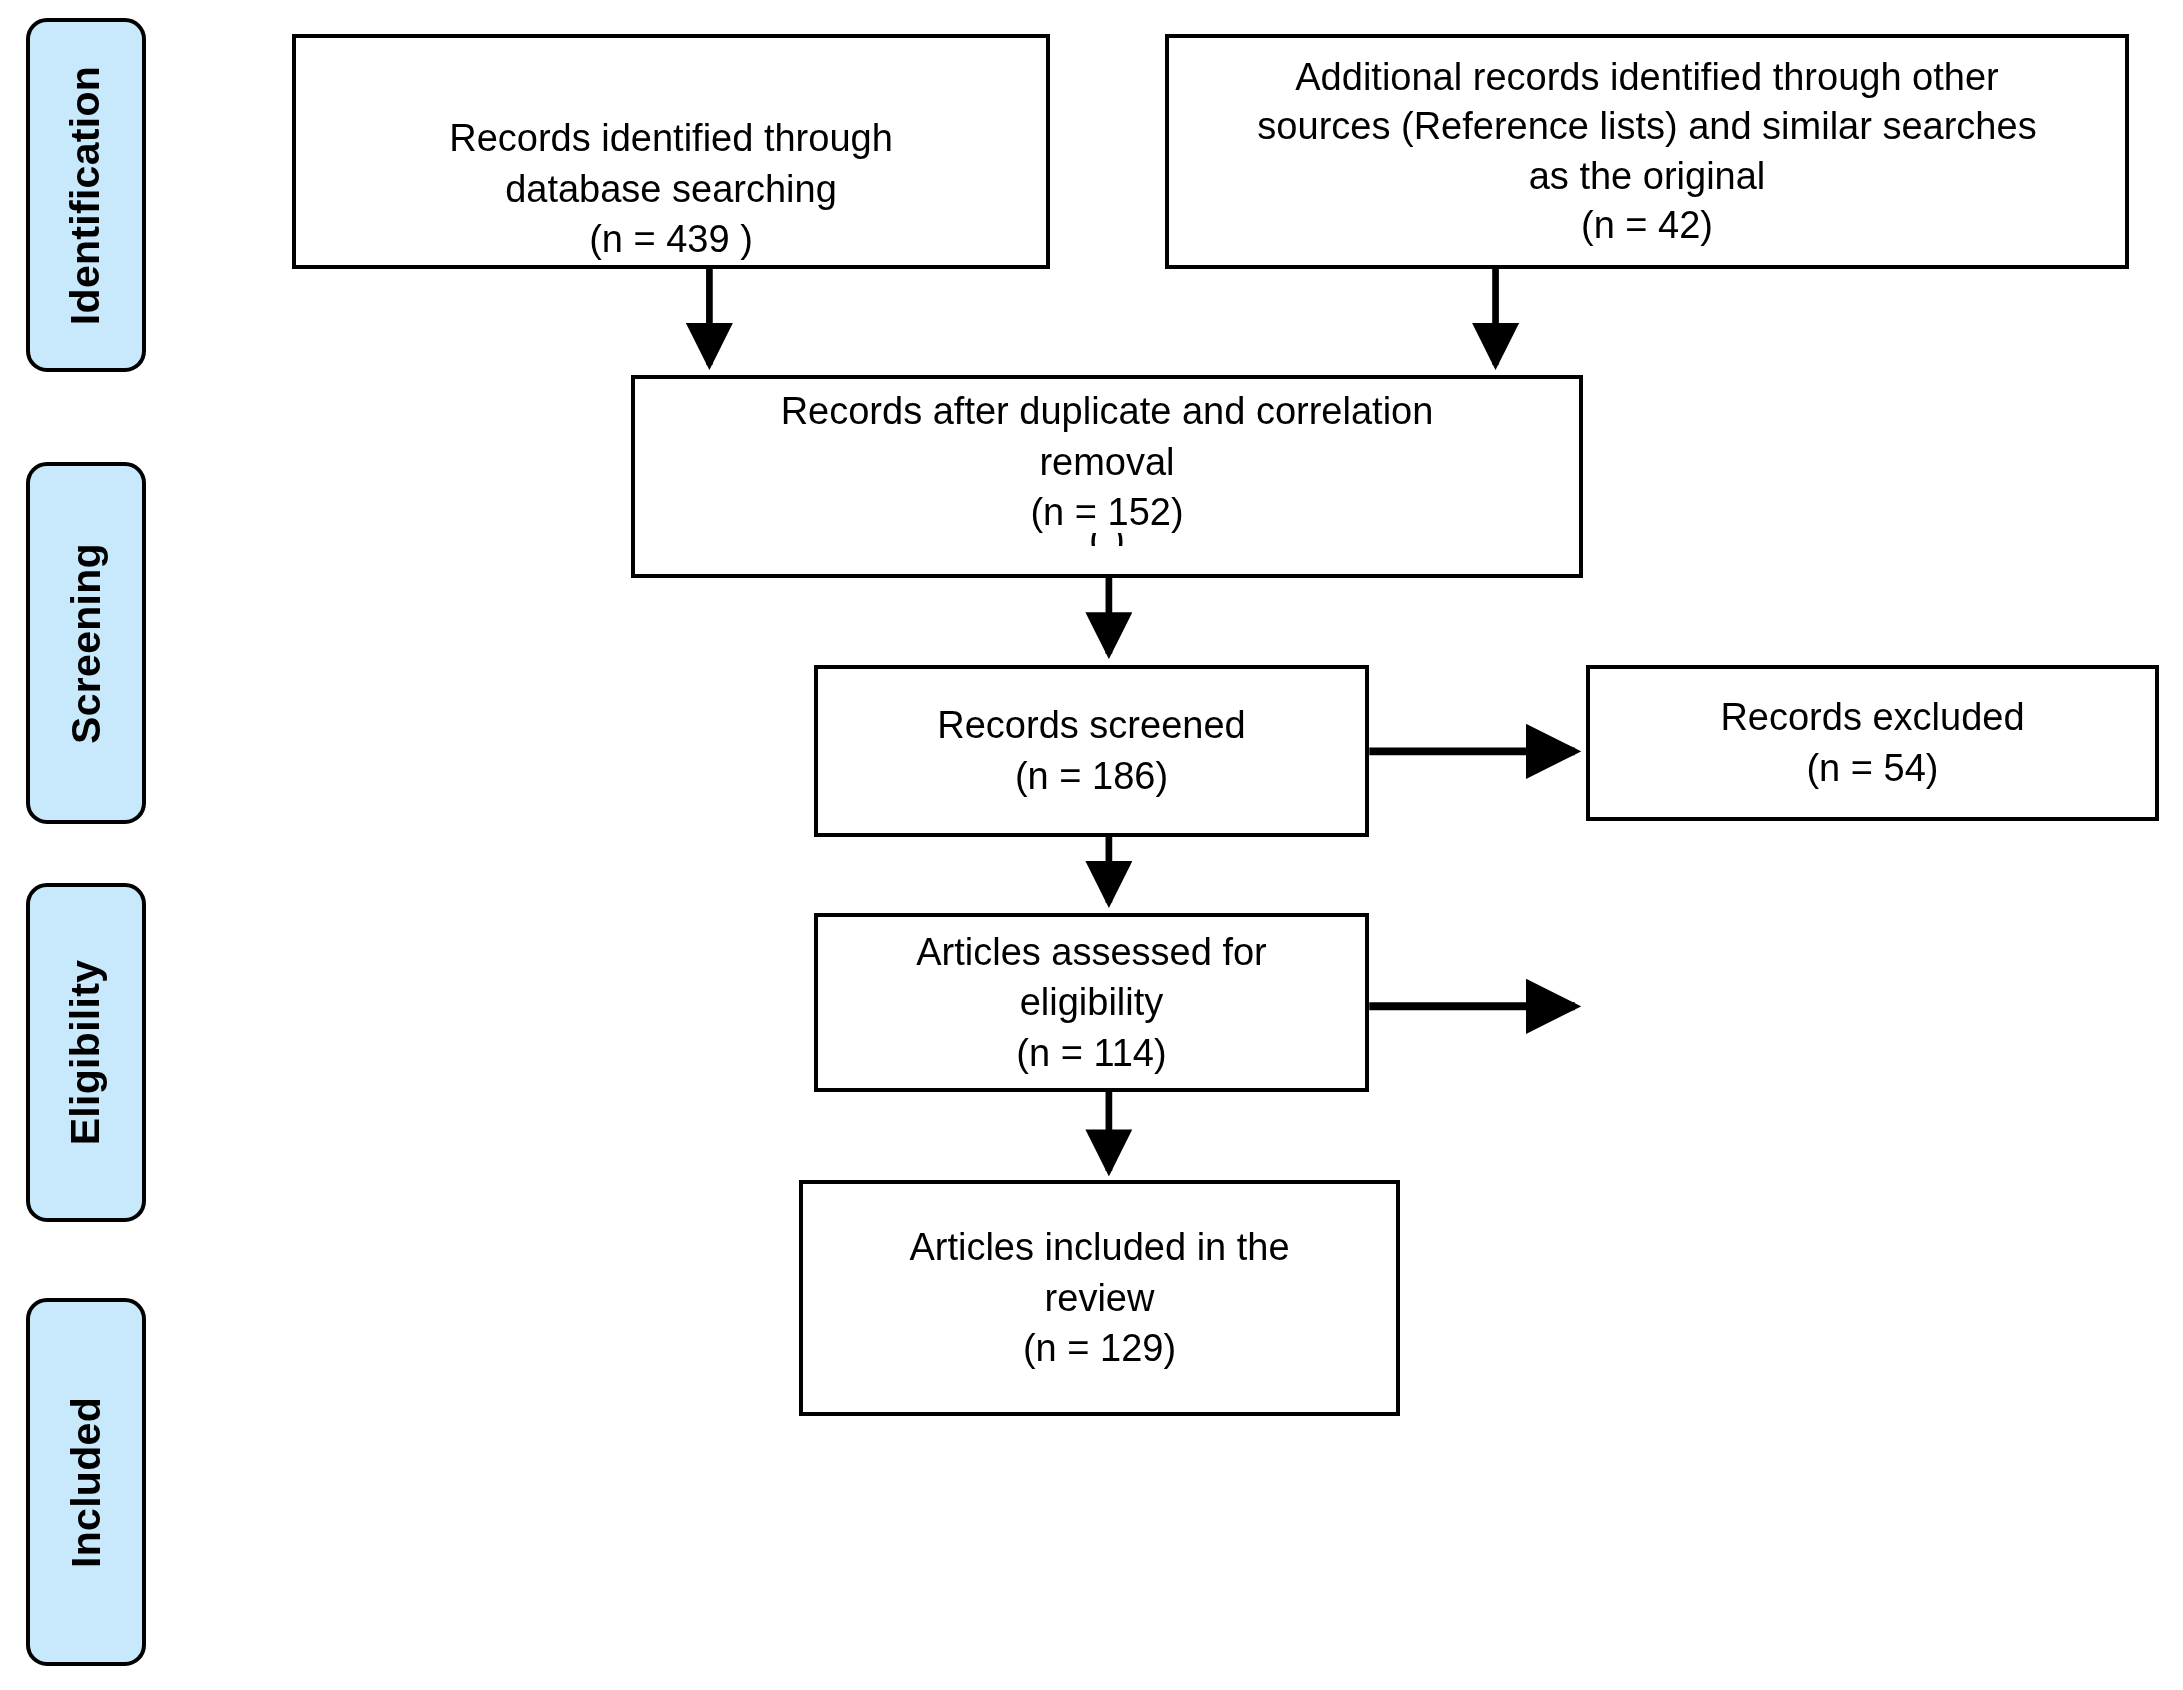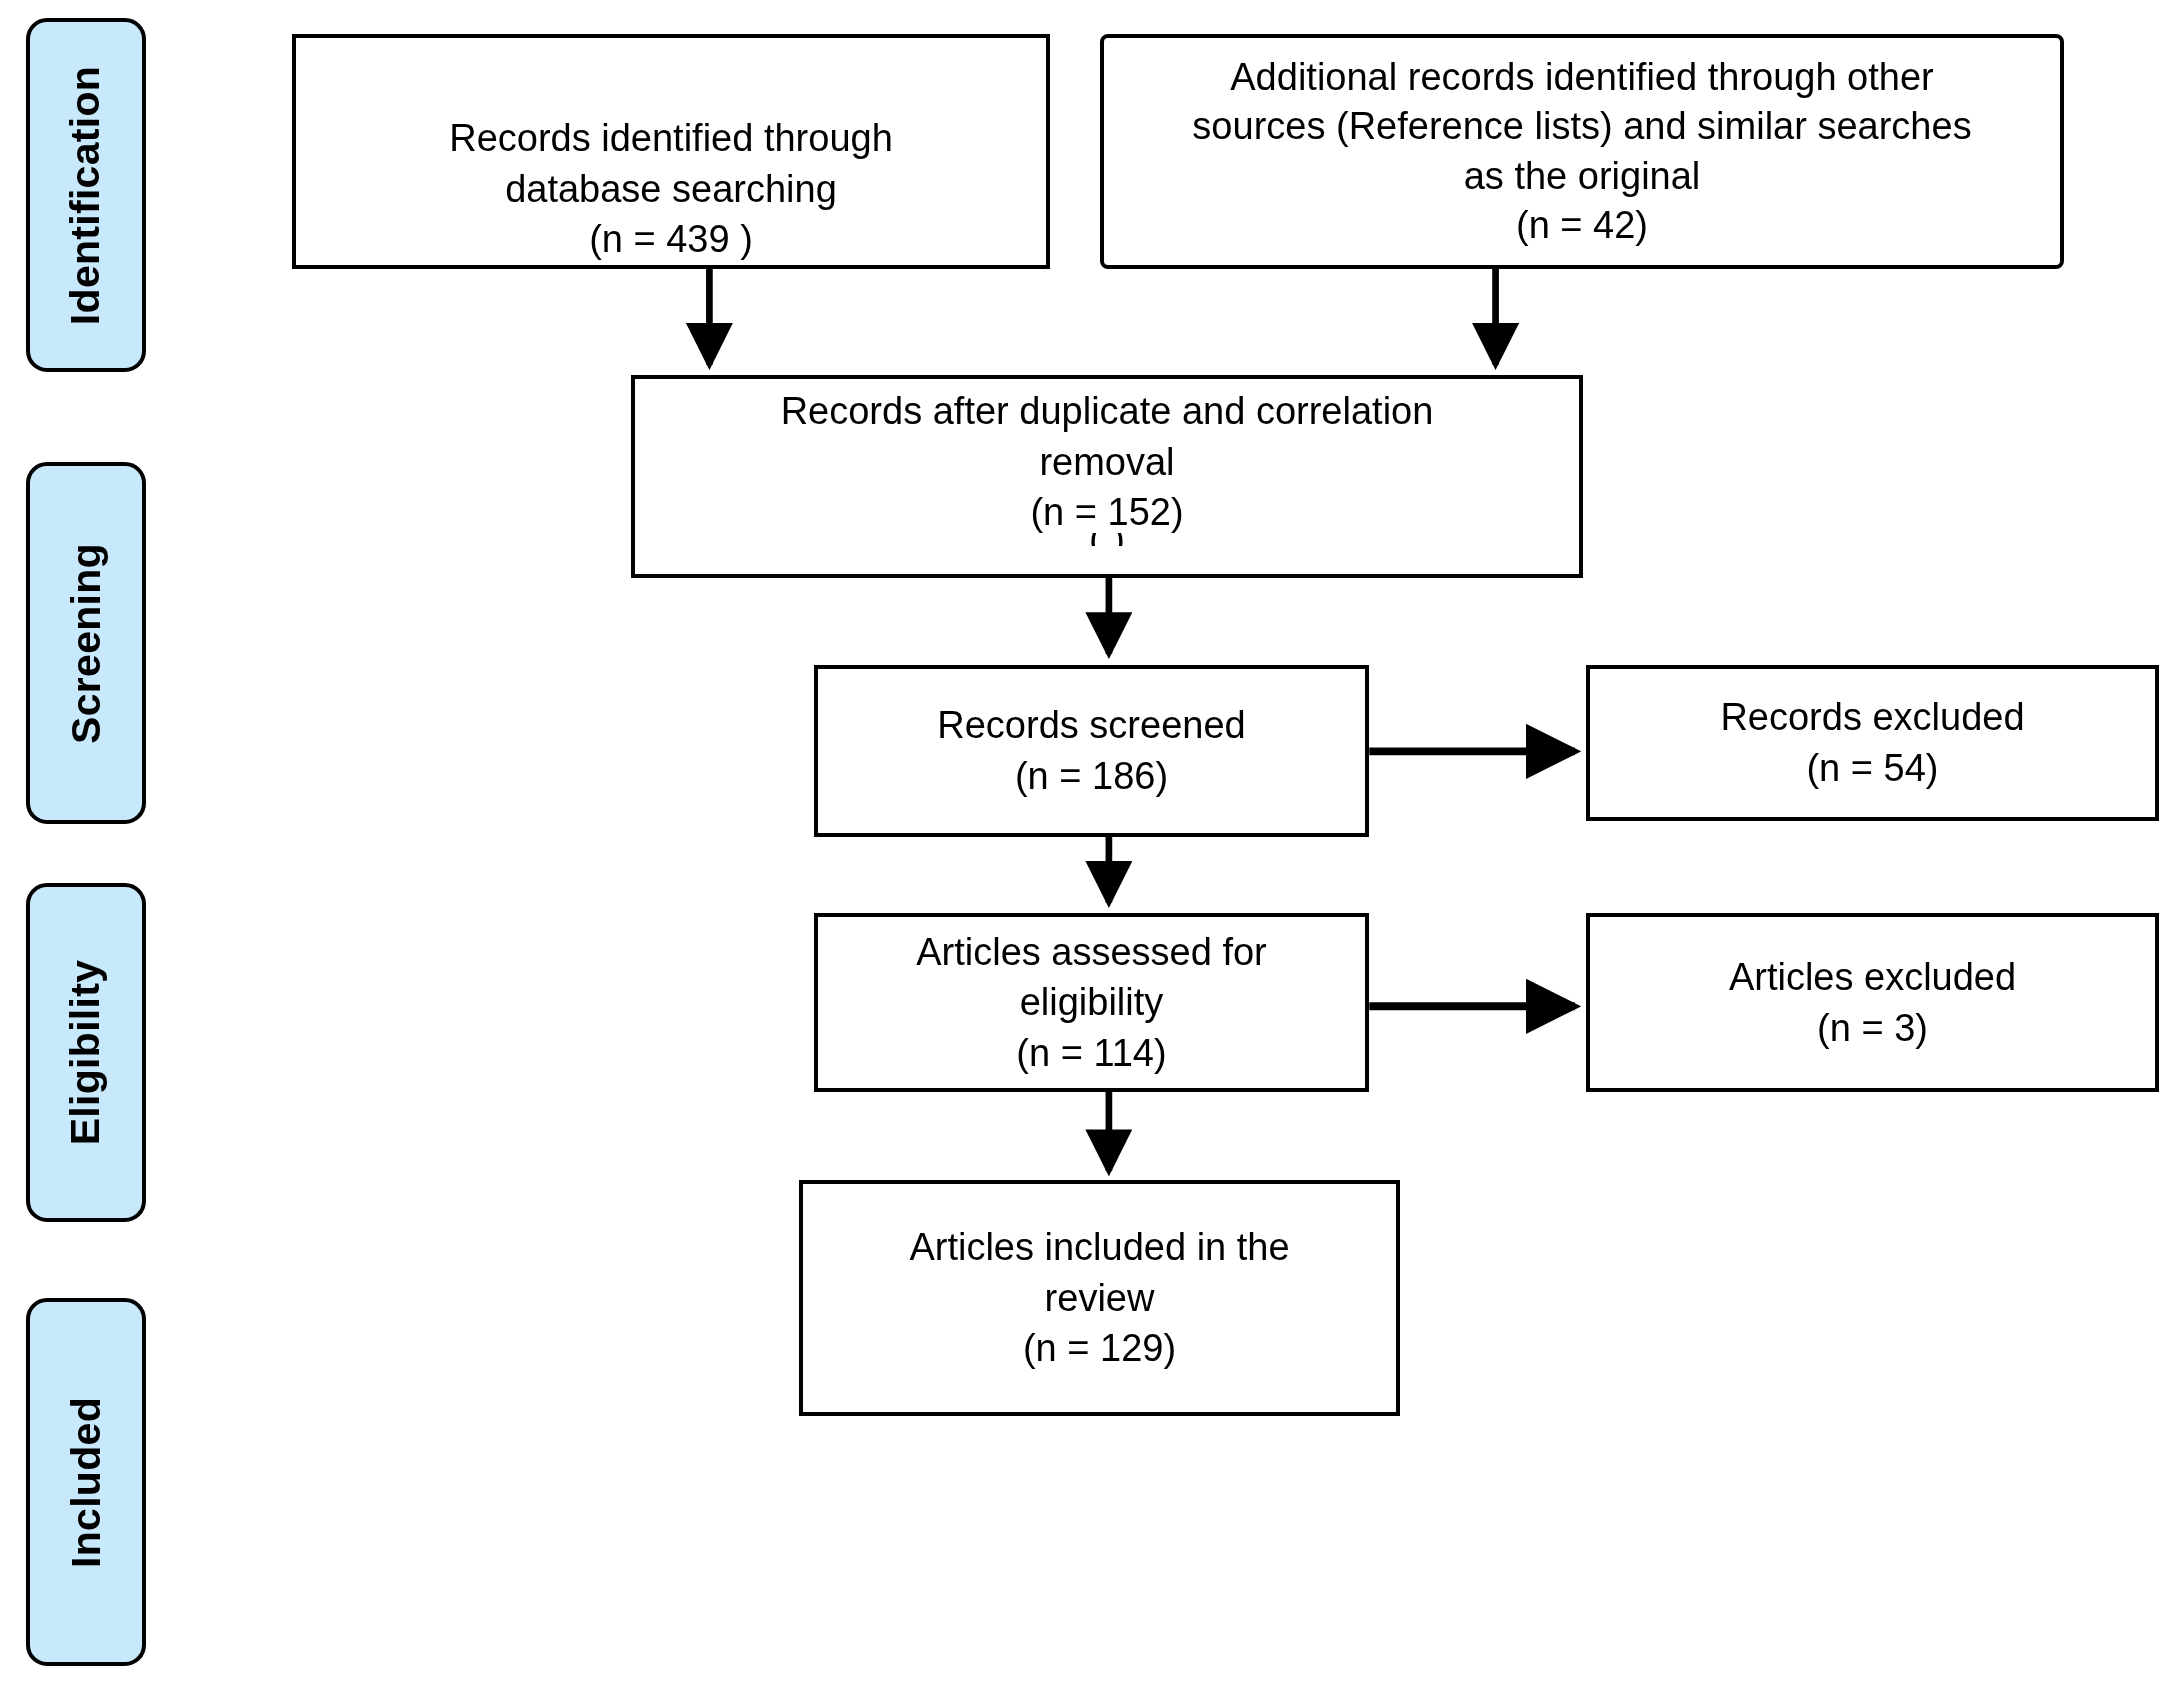--- a/index.html
+++ b/index.html
@@ -124,21 +124,21 @@
   <div class="stage-pill" style="left:26px; top:1298px; width:120px; height:368px;">
     <span class="pill-text">Included</span>
   </div>
 
   <div class="flow-box" style="left:292px; top:34px; width:758px; height:235px;align-items:flex-end;">
     <span class="box-text">Records identified through
 database searching
 (n = 439 )</span>
   </div>
 
-  <div class="flow-box tall-text" style="left:1100px; top:34px; width:964px; height:235px;border-radius:8px;">
+  <div class="flow-box tall-text" style="left:1165px; top:34px; width:964px; height:235px;">
     <span class="box-text">Additional records identified through other
 sources (Reference lists) and similar searches
 as the original
 (n = 42)</span>
   </div>
 
   <div class="flow-box" style="left:631px; top:375px; width:952px; height:203px;">
     <span class="box-text" style="position:relative; top:-14.6px;">Records after duplicate and correlation
 removal
 (n = 152)</span>
@@ -154,24 +154,20 @@
     <span class="box-text">Records excluded
 (n = 54)</span>
   </div>
 
   <div class="flow-box" style="left:814px; top:913px; width:555px; height:179px;">
     <span class="box-text">Articles assessed for
 eligibility
 (n = 114)</span>
   </div>
 
-  <div class="flow-box" style="left:1586px; top:913px; width:573px; height:179px;">
-    <span class="box-text">Articles excluded
-(n = 3)</span>
-  </div>
 
   <div class="flow-box" style="left:799px; top:1180px; width:601px; height:236px;">
     <span class="box-text">Articles included in the
 review
 (n = 129)</span>
   </div>
 
 </div>
 
 

